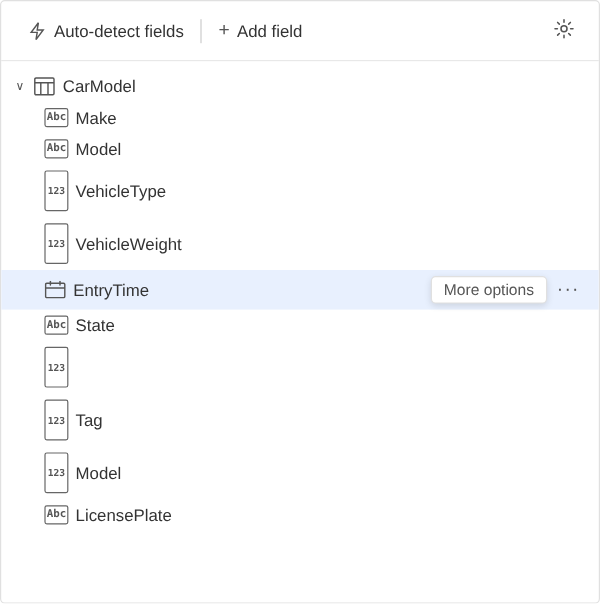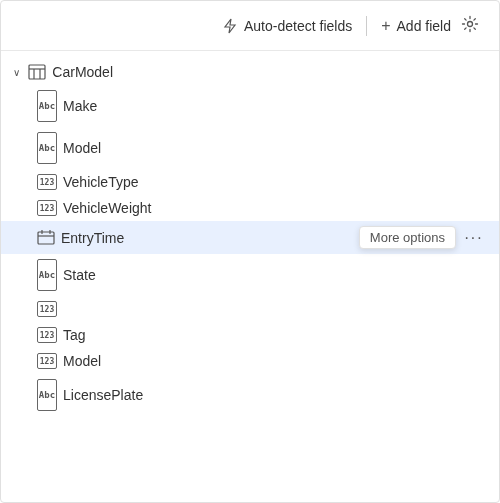--- a/index.html
+++ b/index.html
@@ -33,21 +33,20 @@
       padding: 10px 16px;
       border-bottom: 1px solid #e8e8e8;
       gap: 0;
     }
 
     .toolbar-left {
       display: flex;
       align-items: center;
       gap: 0;
       flex: 1;
-      justify-content: flex-end;
     }
 
     .toolbar-btn {
       display: flex;
       align-items: center;
       gap: 6px;
       background: none;
       border: none;
       cursor: pointer;
       padding: 4px 6px;
@@ -149,36 +148,36 @@
       display: flex;
       align-items: center;
     }
 
     
     .icon-abc {
       display: inline-flex;
       align-items: center;
       justify-content: center;
       width: 20px;
-      height: 32px;
+      height: 16px;
       border: 1.5px solid #666;
       border-radius: 2px;
       font-size: 9px;
       font-weight: 600;
       color: #555;
       flex-shrink: 0;
       font-family: monospace;
     }
 
     .icon-123 {
       display: inline-flex;
       align-items: center;
       justify-content: center;
       width: 20px;
-      height: 16px;
+      height: 34px;
       border: 1.5px solid #666;
       border-radius: 2px;
       font-size: 8px;
       font-weight: 600;
       color: #555;
       flex-shrink: 0;
       font-family: monospace;
     }
 
     .icon-table {

